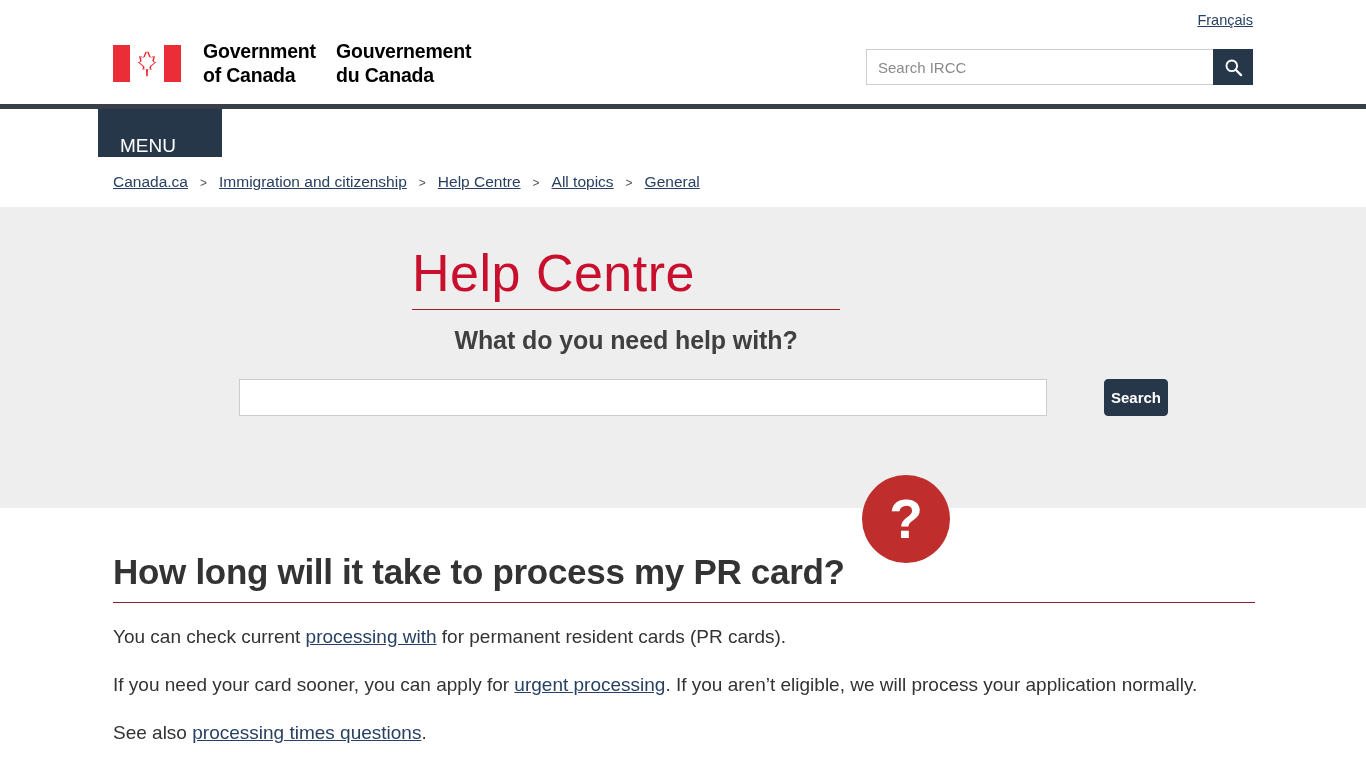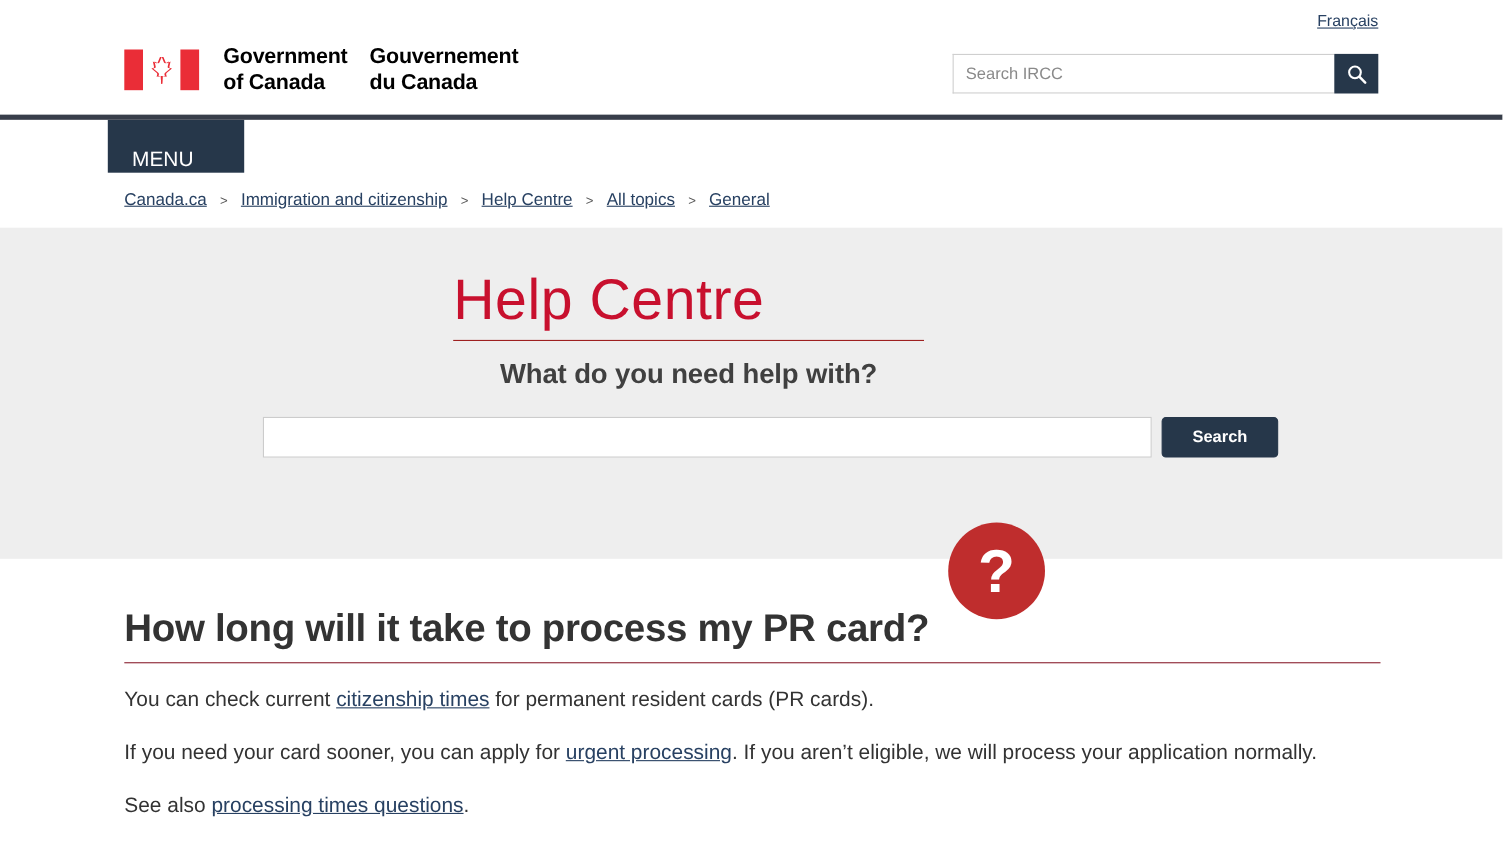--- a/index.html
+++ b/index.html
@@ -221,29 +221,30 @@
     border: 1px solid #cccccc;
     background: #ffffff;
     padding: 0 10px;
     font-size: 16px;
     font-family: "Liberation Sans", sans-serif;
     color: #333;
     outline: none;
   }
   .hc-search-btn {
     height: 37px;
-    padding: 0 27px;
+    padding: 0 6px;
     background: #26374a;
     color: #ffffff;
     border: 1px solid #26374a;
     border-radius: 4px;
     font-size: 15px;
     font-weight: 700;
     font-family: "Liberation Sans", sans-serif;
     cursor: pointer;
+    margin-left: 48px;
   }
 
   
   .main {
     width: 1366px;
     padding: 0 113px;
     background: #ffffff;
   }
   .page-title {
     margin: 0;
@@ -351,17 +352,17 @@
     <form class="hc-searchrow">
       <input type="text" placeholder="" style="">
       <button type="submit" class="hc-search-btn">Search</button>
     </form>
   </div>
 </section>
 
 <main class="main">
   <h1 class="page-title">How long will it take to process my PR card?</h1>
   <div id="article-body">
-      <p><span>You can check current </span><a>citizenship times</a><span> for permanent resident cards (PR cards).</span></p>
+      <p><span>You can check current </span><a>processing with</a><span> for permanent resident cards (PR cards).</span></p>
       <p><span>If you need your card sooner, you can apply for </span><a>urgent processing</a><span>. If you aren’t eligible, we will process your application normally.</span></p>
       <p><span>See also </span><a>processing times questions</a><span>.</span></p>
     </div>
 </main>
 
 </body></html>

